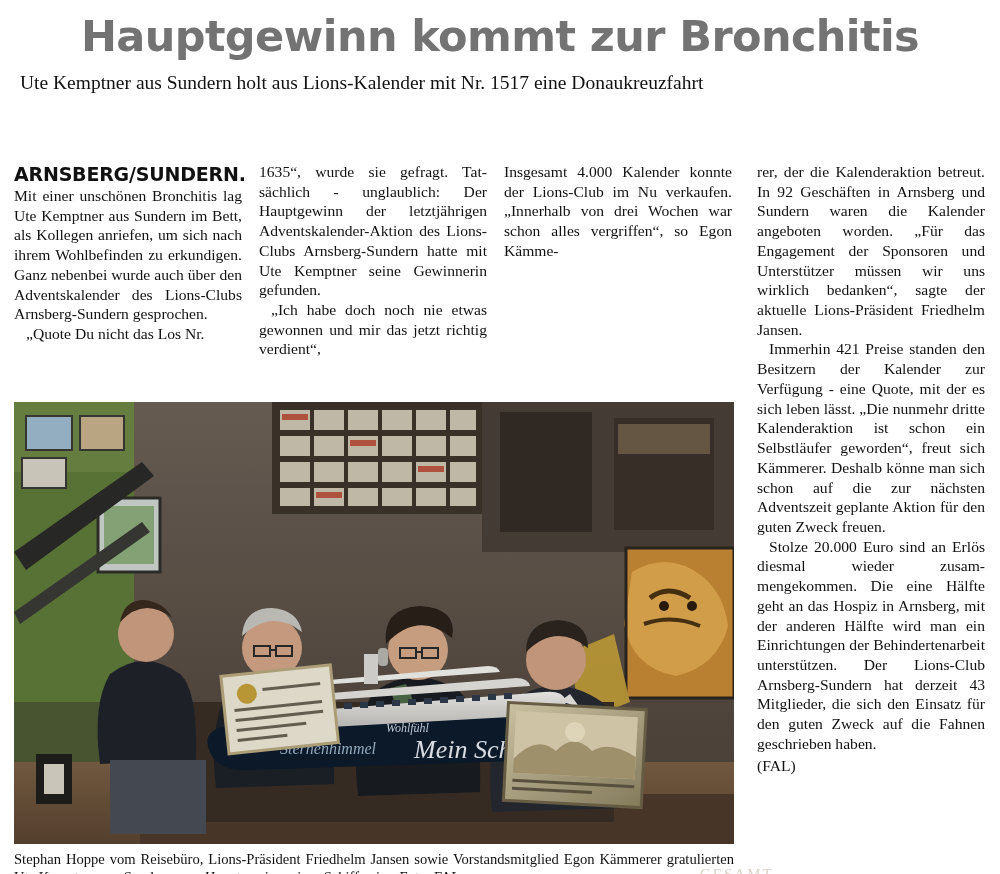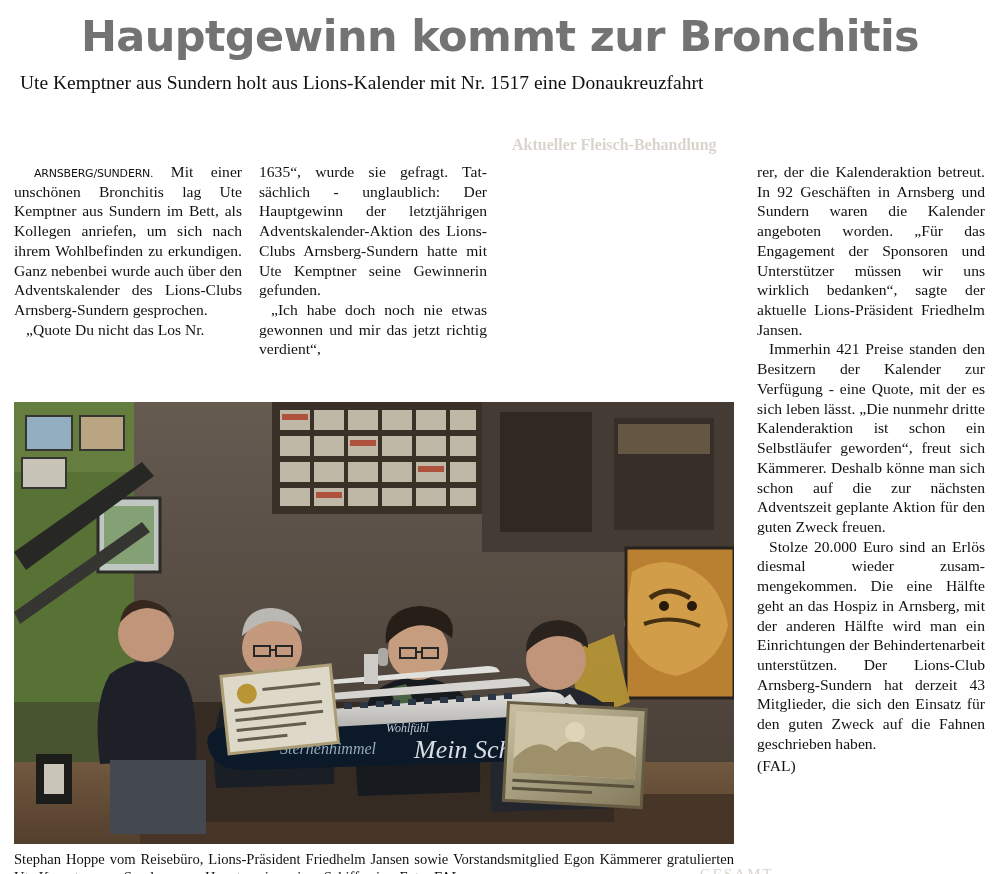--- a/index.html
+++ b/index.html
@@ -48,24 +48,23 @@
     hyphens: manual;
   }
   .col p {
     margin: 0;
   }
   .col p + p {
     text-indent: 12px;
   }
   .dek {
     font-family: "DejaVu Sans", sans-serif;
-    font-weight: normal;
-    font-size: 11px;
+    font-weight: bold;
+    font-size: 19px;
     letter-spacing: -0.2px;
-    margin-left: 20px;
   }
   
   .photo-wrap {
     position: absolute;
     left: 14px;
     top: 388px;
     width: 720px;
   }
   .photo {
     position: relative;
@@ -117,40 +116,40 @@
     font-family: "Liberation Serif", serif;
     pointer-events: none;
     user-select: none;
   }
 </style>
 </head>
 <body>
 
 <div class="page">
 
-  <div class="faint" style="left:512px; top:122px; font-size:16px; font-weight:bold;">Aktueller Fleisch-Behandlung</div>
 
   <div class="headline">Hauptgewinn kommt zur Bronchitis</div>
 
   <div class="subhead">Ute Kemptner aus Sundern holt aus Lions-Kalender mit Nr. 1517 eine Donaukreuzfahrt</div>
 
   <div class="leftcols">
 
     <div class="col">
       <p><span class="dek">ARNSBERG/SUNDERN.</span>
          <span>Mit einer unschönen Bron­chitis lag Ute Kemptner aus Sundern im Bett, als Kollegen anriefen, um sich nach ihrem Wohlbefinden zu erkundigen. Ganz nebenbei wurde auch über den Adventskalender des Lions-Clubs Arnsberg-Sundern gesprochen.</span></p>
       <p>„Quote Du nicht das Los Nr.</p>
     </div>
 
     <div class="col">
       <p>1635“, wurde sie gefragt. Tat­sächlich - unglaublich: Der Hauptgewinn der letztjähri­gen Adventskalender-Aktion des Lions-Clubs Arnsberg-Sundern hatte mit Ute Kemptner seine Gewinnerin gefunden.</p>
       <p>„Ich habe doch noch nie etwas gewonnen und mir das jetzt richtig verdient“,</p>
     </div>
 
     <div class="col">
+      <p>Insgesamt 4.000 Kalender konnte der Lions-Club im Nu verkaufen. „Innerhalb von drei Wochen war schon alles vergriffen“, so Egon Kämme-</p>
     </div>
 
   </div>
 
   <div class="right-col">
     <p>rer, der die Kalenderaktion betreut. In 92 Geschäften in Arnsberg und Sundern waren die Kalender angeboten wor­den. „Für das Engagement der Sponsoren und Unterstützer müssen wir uns wirklich be­danken“, sagte der aktuelle Lions-Präsident Friedhelm Jansen.</p>
     <p>Immerhin 421 Preise standen den Besitzern der Kalender zur Verfügung - eine Quote, mit der es sich leben lässt. „Die nunmehr dritte Kalenderaktion ist schon ein Selbstläufer geworden“, freut sich Kämmerer. Deshalb könne man sich schon auf die zur nächsten Adventszeit geplante Aktion für den guten Zweck freuen.</p>
     <p>Stolze 20.000 Euro sind an Erlös diesmal wieder zusam­mengekommen. Die eine Hälfte geht an das Hospiz in Arnsberg, mit der anderen Hälfte wird man ein Einrich­tungen der Behindertenarbeit unterstützen. Der Lions-Club Arnsberg-Sundern hat derzeit 43 Mitglieder, die sich den Einsatz für den guten Zweck auf die Fahnen geschrieben haben.</p>
     <div class="signoff">(FAL)</div>
   </div>

